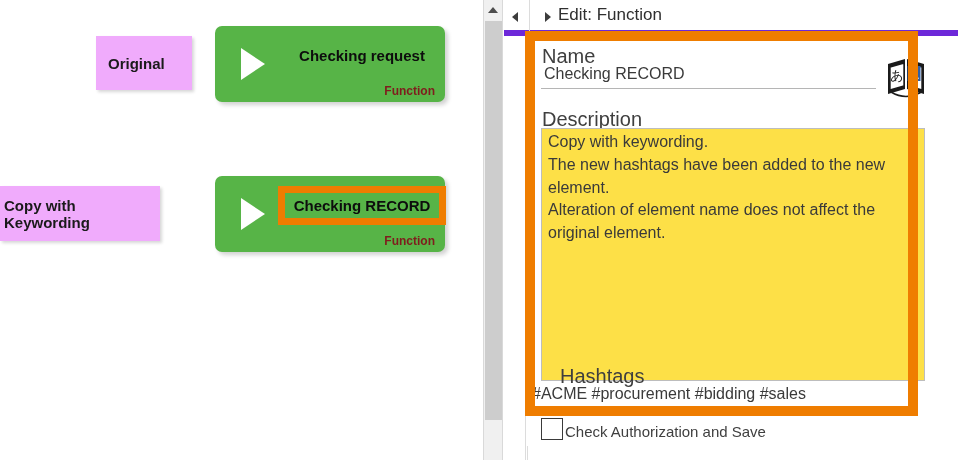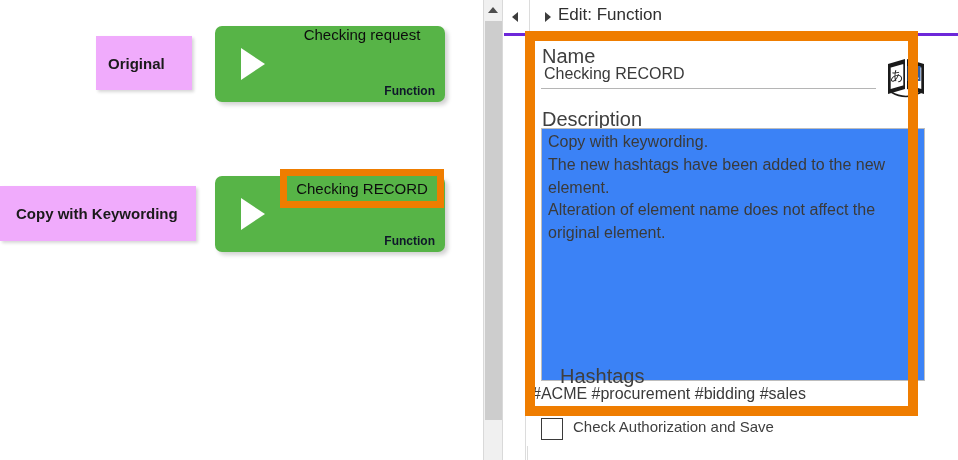--- a/index.html
+++ b/index.html
@@ -21,52 +21,52 @@
   .note {
     position: absolute;
     background: #f0abfc;
     color: #1a1a1a;
     font-size: 15px;
     font-weight: bold;
     display: flex; align-items: center;
     box-shadow: 2px 2px 3px rgba(0,0,0,0.16);
   }
   .note-original { left:96px; top:36px; width:96px; height:54px; padding-left:12px; }
-  .note-copy     { left:0px;  top:186px; width:196px; height:55px; padding-left:16px; }
+  .note-copy     { left:0px;  top:186px; width:160px; height:55px; padding-left:4px; }
 
   .task {
     position: absolute;
     background: #57b447;
     border-radius: 7px;
     box-shadow: 3px 3px 4px rgba(0,0,0,0.18);
   }
   .task-1 { left:215px; top:26px;  width:230px; height:76px; }
   .task-2 { left:215px; top:176px; width:230px; height:76px; }
 
   .play-tri {
     position: absolute; left:26px; top:22px;
     width: 0; height: 0;
     border-left: 24px solid #ffffff;
     border-top: 16px solid transparent;
     border-bottom: 16px solid transparent;
   }
   .task-title {
     position: absolute; left: 72px; top: 0; right: 8px; height: 58px;
-    display:flex; align-items:flex-start; justify-content:center;
-    font-size: 15px; font-weight: normal; color:#0d0d0d;
+    display:flex; align-items:center; justify-content:center;
+    font-size: 15px; font-weight: bold; color:#0d0d0d;
     white-space: nowrap;
   }
   .task-title .hl {
     padding: 4px 9px;
     outline: 7px solid #ef7d00;
     background: transparent;
   }
   .task-kind {
     position:absolute; right:10px; bottom:4px;
-    font-size: 12px; color: #0f172a; font-weight: bold;
+    font-size: 12px; color: #7f1d1d; font-weight: bold;
   }
 
   
   #vscroll {
     position:absolute; left:483px; top:0; width:20px; height:460px;
     background:#f0f0f0;
     border-left:1px solid #d9d9d9;
     border-right:1px solid #d9d9d9;
   }
   #vscroll .sb-up {
@@ -84,21 +84,21 @@
     background:#cdcdcd;
   }
 
   
   #panel {
     position:absolute; left:504px; top:0; width:454px; height:460px;
     background:#ffffff;
   }
   #panel-head {
     position:absolute; left:0; top:0; width:454px; height:36px;
-    border-bottom:3px solid #6d28d9;
+    border-bottom:6px solid #6d28d9;
     background:#fff;
   }
   .collapse-left {
     position:absolute; left:8px; top:12px;
     width:0;height:0;
     border-right:6px solid #3d3d3d;
     border-top:5px solid transparent;
     border-bottom:5px solid transparent;
   }
   .head-sep {
@@ -151,33 +151,33 @@
   #lbl-name { left:15px; top:9px; }
   #inp-name { left:14px; top:29px; width:335px; height:24px; }
 
   #translate-icon {
     position:absolute; left:357px; top:20px; width:44px; height:46px;
   }
 
   #lbl-desc { left:15px; top:72px; }
   #ta-desc {
     position:absolute; left:14px; top:92px; width:384px; height:253px;
-    border:1px solid #bdbdbd; background:#3b82f6;
+    border:1px solid #bdbdbd; background:#fde047;
     padding:2px 6px 2px 6px;
     font-size:16px; color:#3a3a3a; line-height:22.8px;
     overflow:hidden;
     white-space: pre-wrap;
   }
 
   #lbl-hash { left:33px; top:329px; }
   #inp-hash { left:2px; top:349px; width:384px; height:26px; }
 
   #cb-row {
     position:absolute; left:14px; top:382px;
-    display:flex; align-items:flex-start; gap:10px;
+    display:flex; align-items:flex-end; gap:2px;
   }
   #cb-row .cbox {
     width:22px;height:22px;border:1px solid #3a3a3a;background:#fff;
   }
   #cb-row .cbl { font-size:15px; color:#3f3f3f; }
   #left-rule {
     position:absolute; left:0; top:410px; width:1px; height:50px; background:#dcdcdc;
   }
 
   

